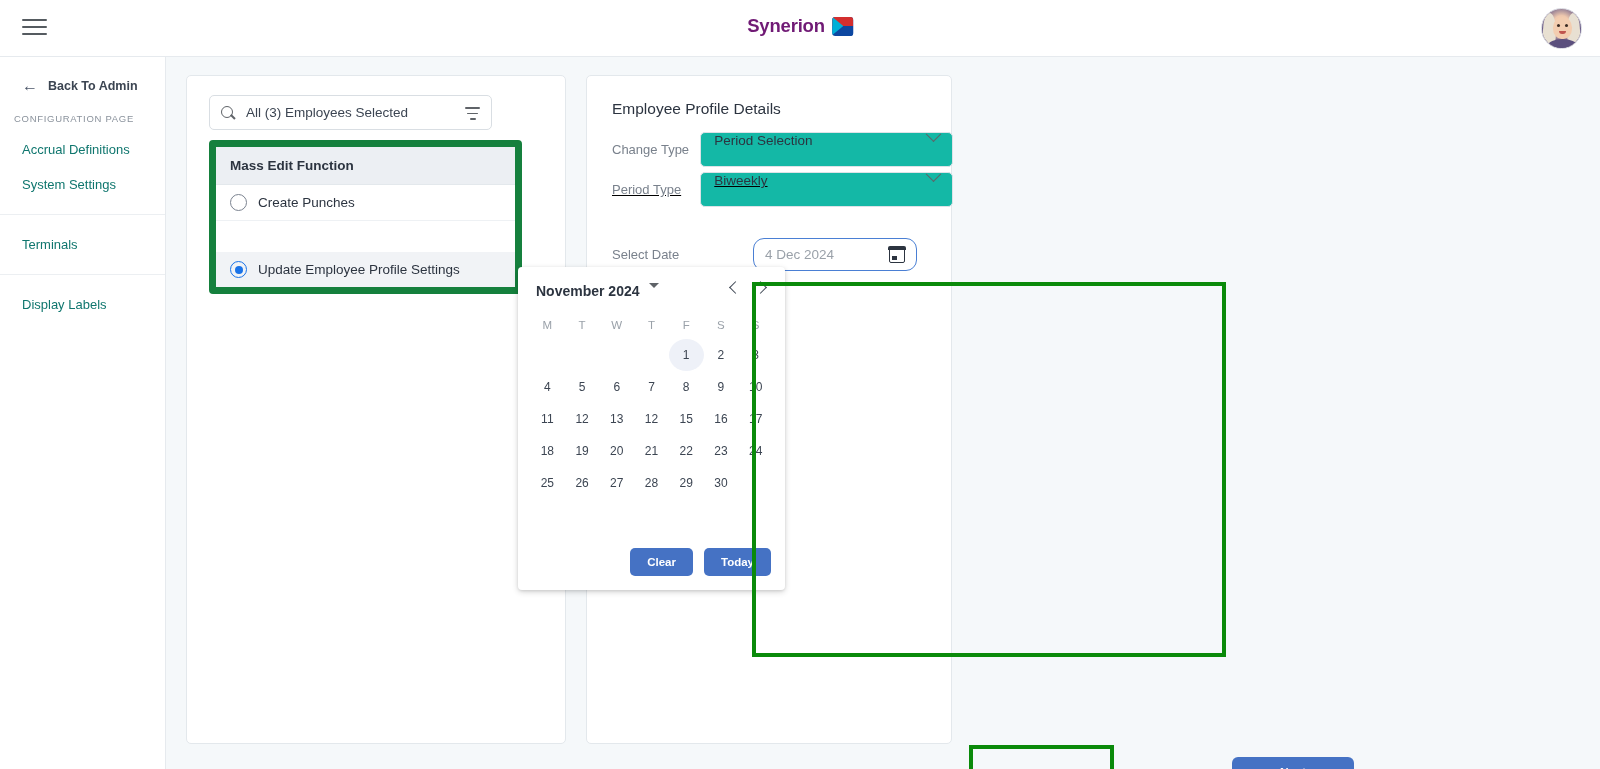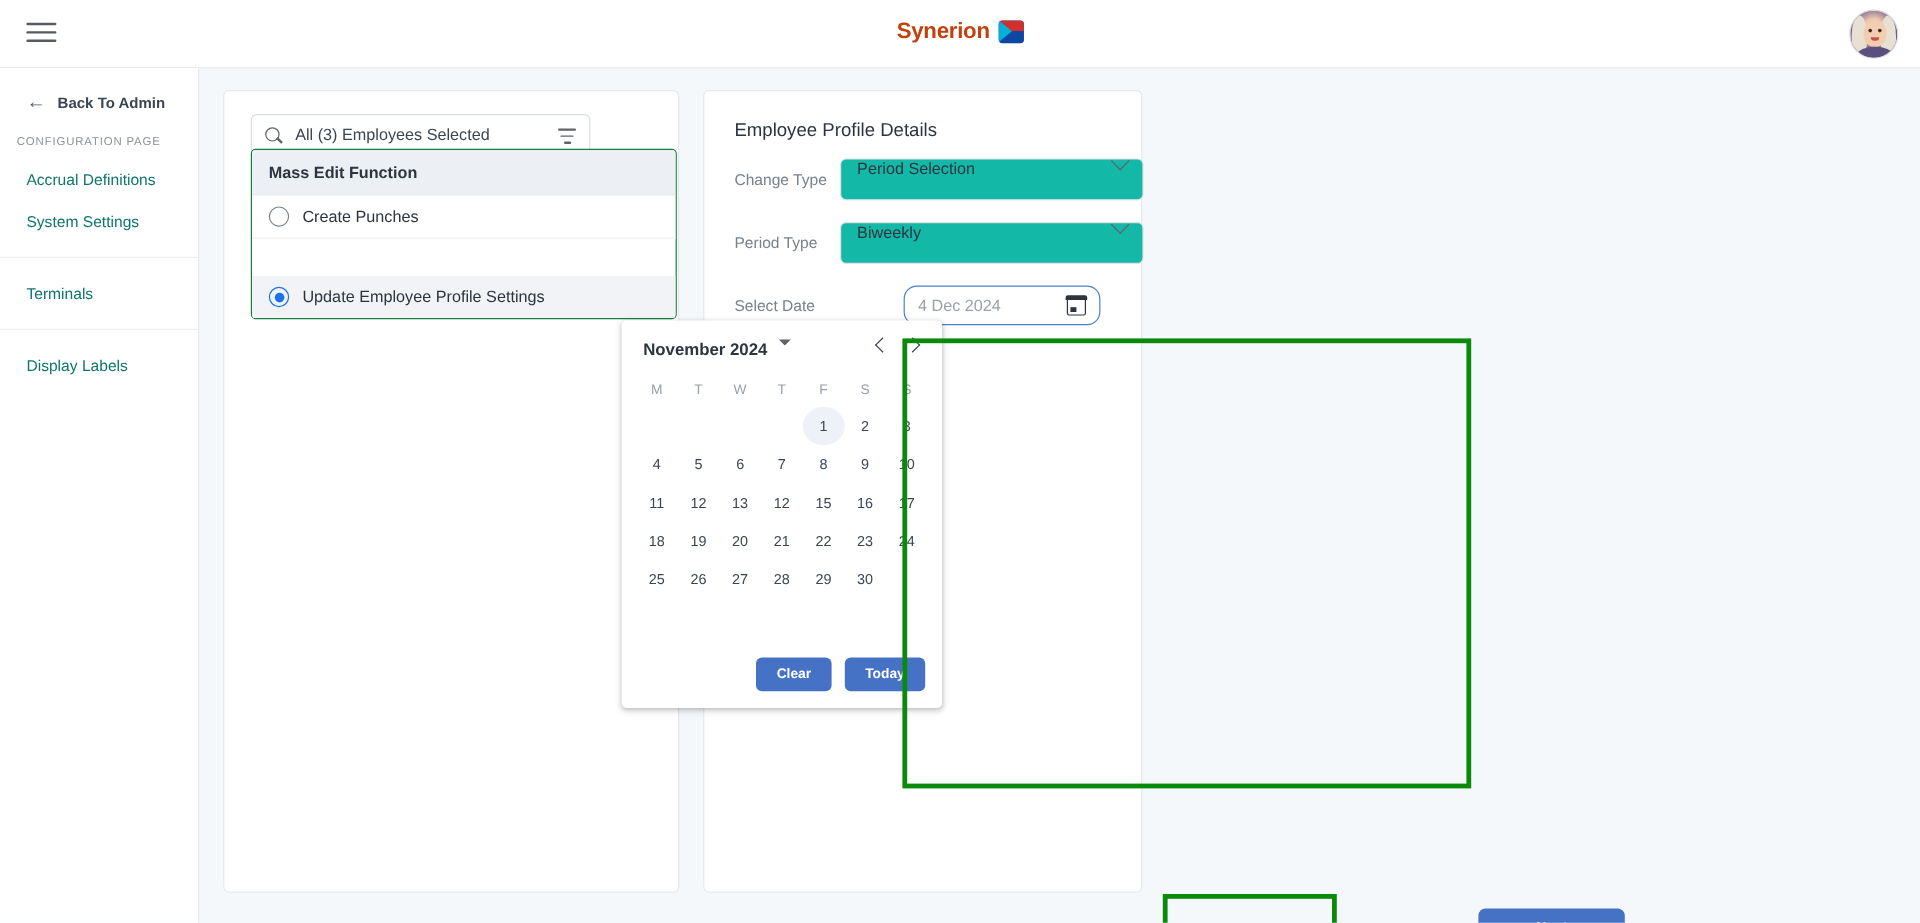--- a/index.html
+++ b/index.html
@@ -26,21 +26,21 @@
   }
   .hamburger span {
     display: block; height: 2px; width: 25px;
     background: #555b60; border-radius: 1px;
   }
   .brand {
     position: absolute; left: 50%; top: 15px; transform: translateX(-50%);
     display: flex; align-items: center; gap: 7px;
   }
   .brand-text {
-    font-size: 18.5px; font-weight: bold; color: #c2410c;
+    font-size: 18.5px; font-weight: bold; color: #701a75;
     letter-spacing: -0.2px;
   }
   .brand-mark {
     width: 21px; height: 19px; border-radius: 3px;
     background: #0d47a1; position: relative; overflow: hidden;
   }
   .brand-mark .c1 {
     position: absolute; left: 0; top: 0; width: 100%; height: 52%;
     background: #d32f2f;
   }
@@ -140,22 +140,22 @@
     width: 15px; height: 13px; cursor: pointer;
     display: flex; flex-direction: column; align-items: center; justify-content: space-between;
   }
   .filter-icon i { display: block; height: 1.6px; background: #5f6368; border-radius: 1px; }
   .filter-icon i:nth-child(1) { width: 15px; }
   .filter-icon i:nth-child(2) { width: 11px; }
   .filter-icon i:nth-child(3) { width: 6px; }
 
   
   .mass-panel {
-    position: absolute; left: 22px; top: 48px; width: 355px;
-    border: 1px solid #15803d; border-radius: 4px; overflow: hidden;
+    position: absolute; left: 22px; top: 64px; width: 313px;
+    border: 7px solid #15803d; border-radius: 4px; overflow: hidden;
   }
   .mass-header {
     background: #eceff3; padding: 11px 14px;
     font-size: 13.5px; font-weight: bold; color: #2c3440;
     border-bottom: 1px solid #e3e8ec;
   }
   .radio-row {
     display: flex; align-items: center; gap: 11px;
     padding: 9px 14px; background: #ffffff; cursor: pointer;
     border-bottom: 1px solid #eef1f4;
@@ -176,21 +176,21 @@
   
   .panel-title {
     position: absolute; left: 25px; top: 24px;
     font-size: 15.5px; color: #2c3440;
   }
   .form-row {
     position: absolute; left: 0; width: 366px;
     display: flex; align-items: center;
   }
   .form-row.r1 { top: 56px; }
-  .form-row.r2 { top: 109px; }
+  .form-row.r2 { top: 96px; text-decoration: underline; }
   .form-row.r3 { top: 162px; }
   .form-label {
     width: 122px; padding-left: 25px;
     font-size: 13px; color: #79818c;
   }
   .select {
     width: 275px; height: 35px;
     border: 1px solid #dde2e7; border-radius: 5px; background: #14b8a6;
     display: flex; align-items: flex-start; justify-content: space-between;
     padding: 0 13px; cursor: pointer;

